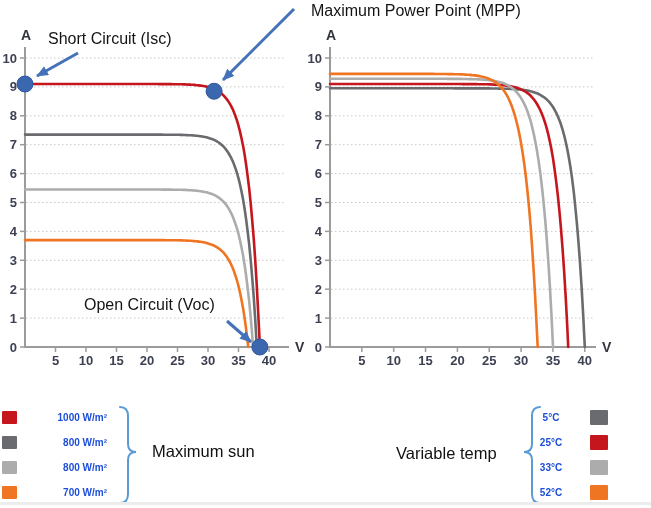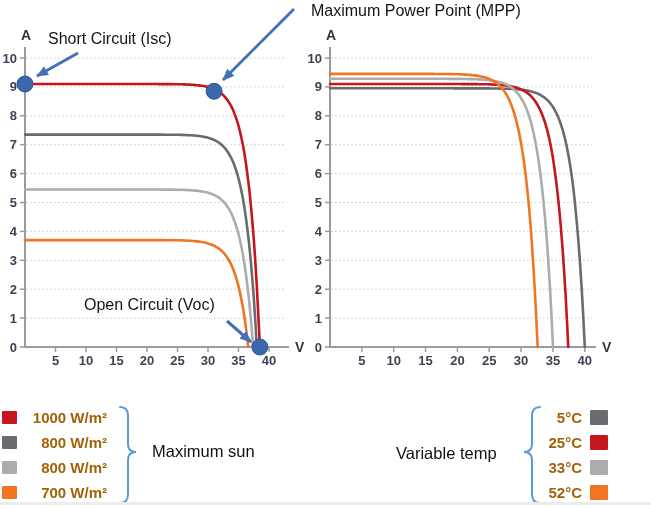--- a/index.html
+++ b/index.html
@@ -14,23 +14,23 @@
   .ann.voc{left:84px;top:296px;}
   .tick{font:700 13px "Liberation Sans",sans-serif;fill:#3d4152;}
   .axisUnit{font:700 14px "Liberation Sans",sans-serif;fill:#33363f;}
   .legend-rows{position:absolute;}
   #sun-rows{left:2px;top:405px;}
   #temp-rows{left:520px;top:405px;}
   .lrow{height:25px;display:flex;align-items:center;}
   .sq{display:inline-block;border-radius:1px;}
   #sun-rows .sq{width:15px;height:13px;}
   #sun-rows .lbl{width:86px;margin-left:4px;text-align:right;}
-  #temp-rows .lbl{width:62px;text-align:right;}
+  #temp-rows .lbl{width:62px;text-align:center;}
   #temp-rows .sq{width:18px;height:15px;margin-left:8px;}
-  .lbl{font-size:15px;font-weight:600;color:#a16207;white-space:nowrap;}
+  .lbl{font-size:10px;font-weight:600;color:#1d4ed8;white-space:nowrap;}
   .group-title{position:absolute;font-size:16.5px;color:#111;white-space:nowrap;}
   .sun-title{left:152px;top:442px;}
   .temp-title{left:396px;top:444px;width:116px;text-align:left;}
   .bottom-line{position:absolute;left:0;right:0;top:502px;height:3px;background:#ececec;}
 </style>
 </head>
 <body>
 
 <div class="canvas">
   <svg id="gfx" width="651" height="508">

